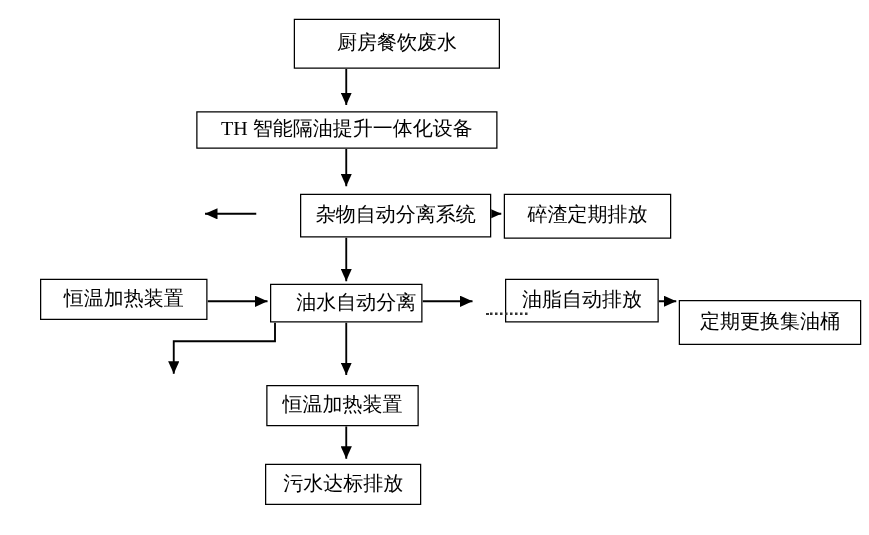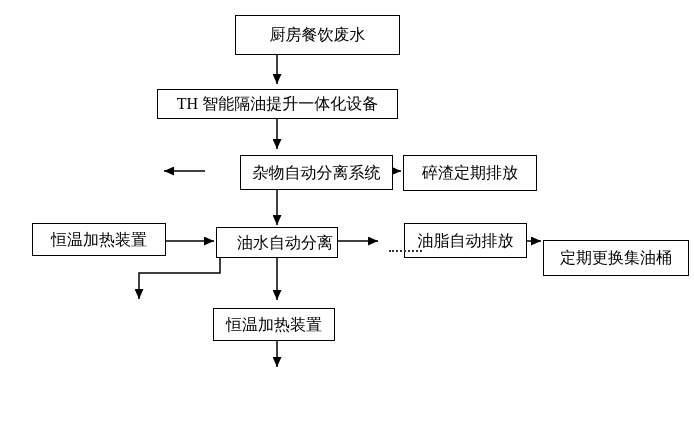--- a/index.html
+++ b/index.html
@@ -97,14 +97,17 @@
 
   <div class="node" id="n-oil-barrel">
     <span>定期更换集油桶</span>
   </div>
 
 
   <div class="node" id="n-sewage-lift">
     <span>恒温加热装置</span>
   </div>
 
+  <div class="node" id="n-sewage-std">
+    <span>污水达标排放</span>
+  </div>
 
 </div>
 
 </body></html>

